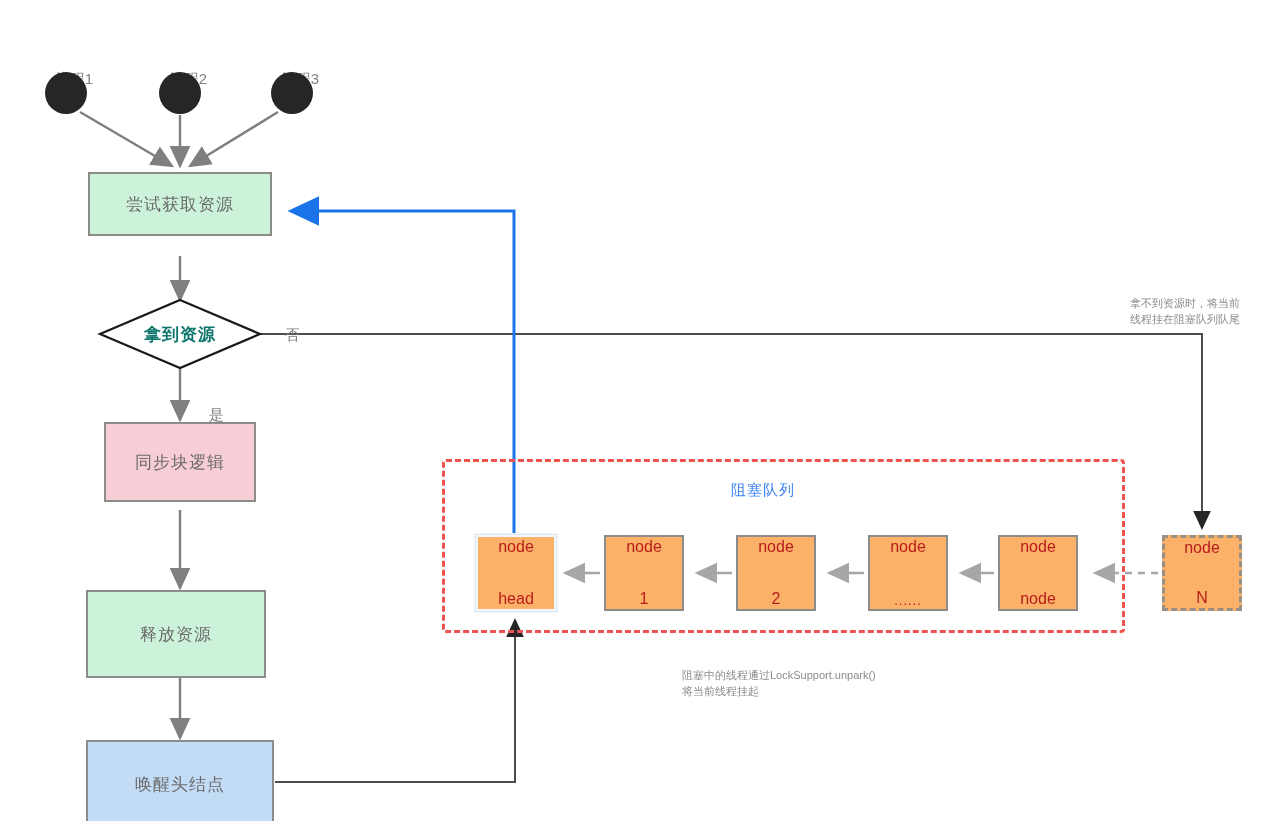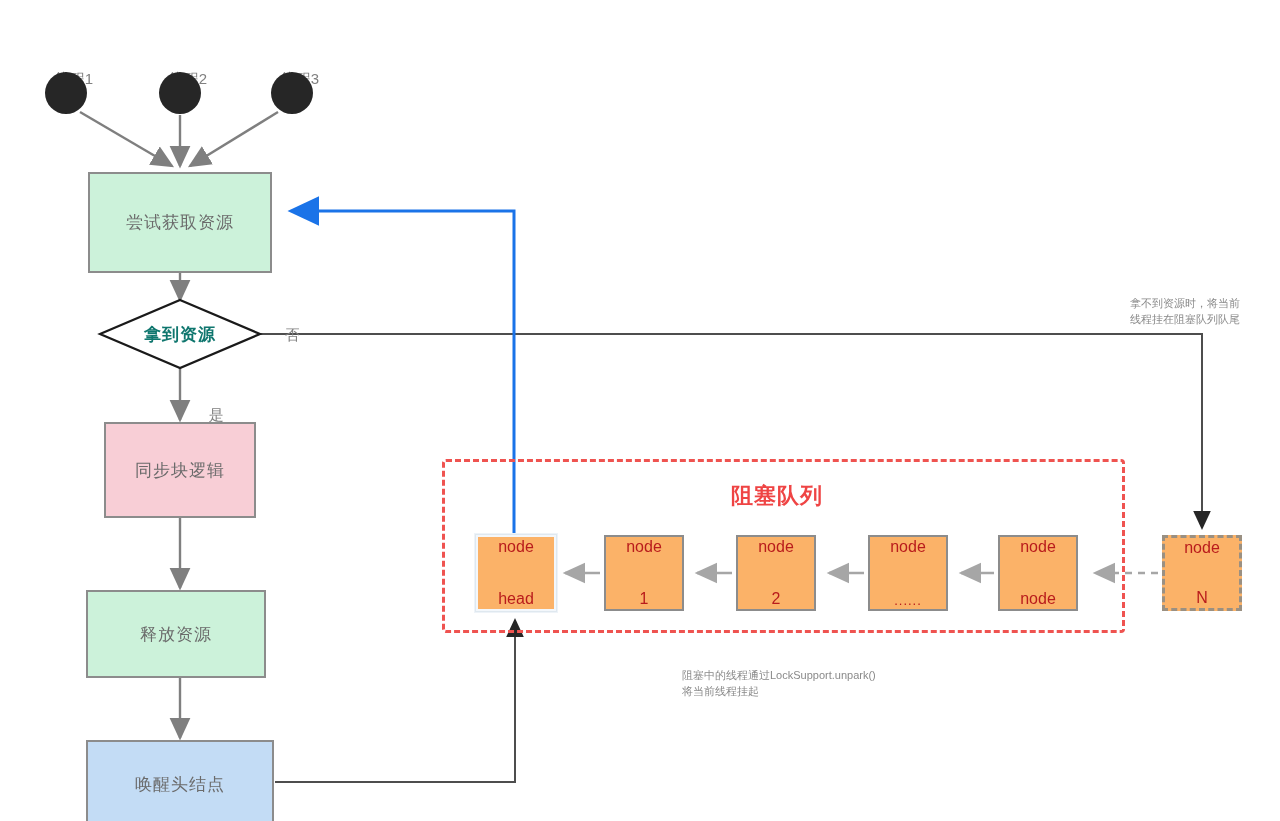--- a/index.html
+++ b/index.html
@@ -71,23 +71,23 @@
     letter-spacing: 1px;
   }
   .queue-box {
     position: absolute;
     box-sizing: border-box;
     border: 3px dashed #ef5350;
     border-radius: 4px;
   }
   .queue-title {
     position: absolute;
-    color: #ef4444;
-    font-weight: bold;
-    font-size: 22px;
+    color: #3b82f6;
+    font-weight: normal;
+    font-size: 15px;
     letter-spacing: 1px;
   }
   .node {
     position: absolute;
     box-sizing: border-box;
     width: 80px;
     height: 76px;
     background: #fbb268;
     border: 2px solid #8c8c8c;
     display: flex;
@@ -178,36 +178,36 @@
     <span class="thread-label">线程2</span>
   </div>
   <div class="lbl" style="left:264px; top:46px;">
     <span class="thread-label">线程3</span>
   </div>
 
   <div class="thread-dot" style="left:45px; top:72px;"></div>
   <div class="thread-dot" style="left:159px; top:72px;"></div>
   <div class="thread-dot" style="left:271px; top:72px;"></div>
 
-  <div class="pbox green" style="left:88px; top:172px; width:184px; height:101px;align-items:center;">
+  <div class="pbox green" style="left:88px; top:172px; width:184px; height:64px;align-items:center;">
     <span>尝试获取资源</span>
   </div>
 
   <div class="diamond-wrap" style="left:100px; top:300px; width:160px; height:68px;">
     <div class="diamond-text" style="top:23px;">拿到资源</div>
   </div>
 
   <div class="lbl" style="left:268px; top:302px;">
     <span>否</span>
   </div>
   <div class="lbl" style="left:192px; top:382px;">
     <span>是</span>
   </div>
 
-  <div class="pbox pink" style="left:104px; top:422px; width:152px; height:96px;">
+  <div class="pbox pink" style="left:104px; top:422px; width:152px; height:80px;">
     <span>同步块逻辑</span>
   </div>
 
   <div class="pbox green" style="left:86px; top:590px; width:180px; height:88px;">
     <span>释放资源</span>
   </div>
 
   <div class="pbox blue" style="left:86px; top:740px; width:188px; height:88px;">
     <span>唤醒头结点</span>
   </div>

